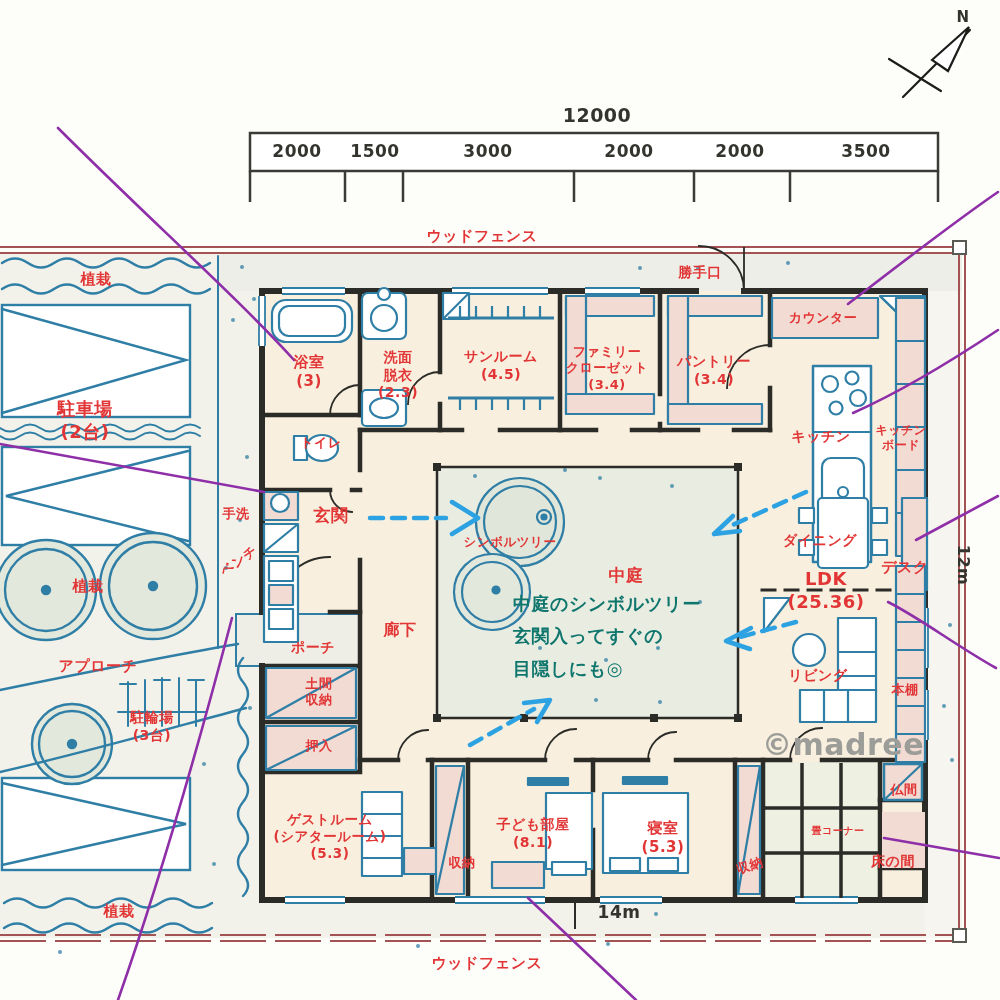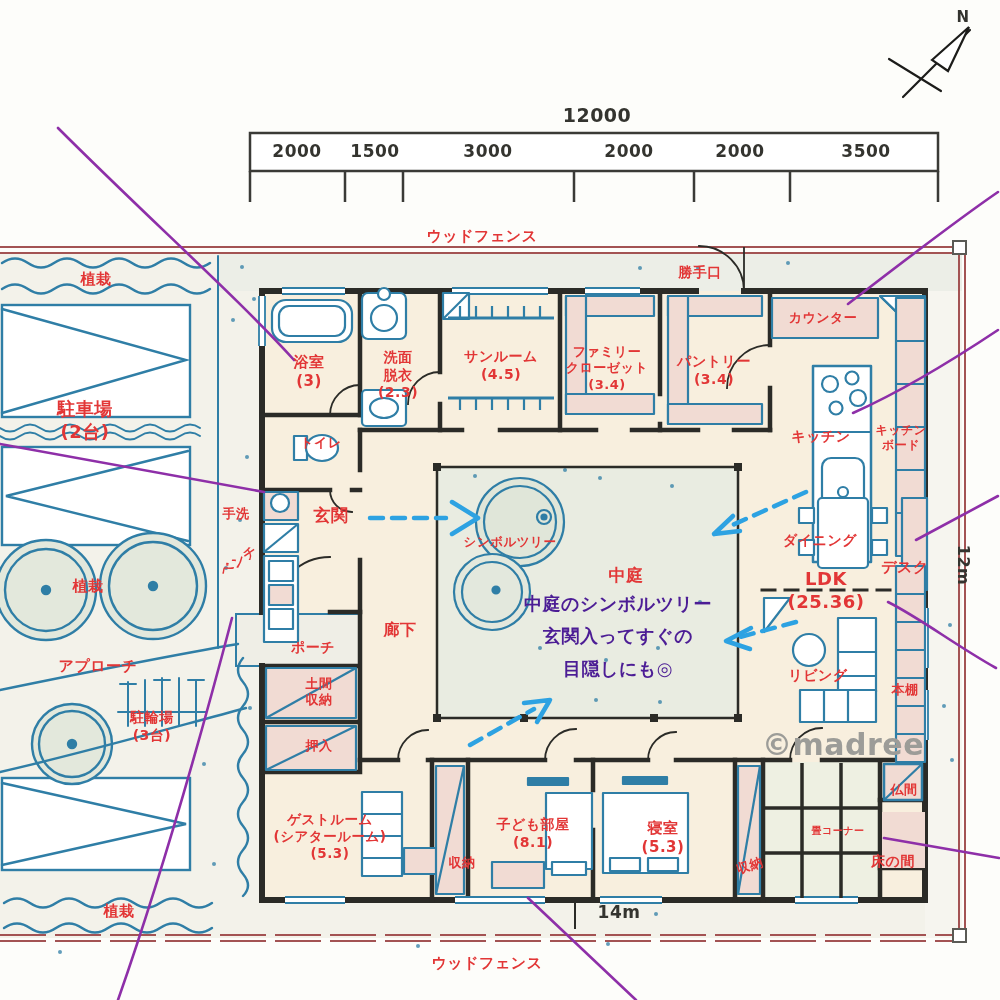--- a/index.html
+++ b/index.html
@@ -3,21 +3,21 @@
 <meta charset="utf-8">
 <style>
   html,body{margin:0;padding:0;background:#fff}
   #stage{position:relative;width:1000px;height:1000px;background:#fdfdfa;overflow:hidden;
          font-family:"DejaVu Sans",sans-serif}
   #plan{position:absolute;left:0;top:0;width:1000px;height:1000px}
   .lbl{position:absolute;transform:translate(-50%,-50%);font-weight:700;color:#e23636;
        text-align:center;white-space:pre-line;line-height:1.25;letter-spacing:.5px;
        font-size:14px;pointer-events:none}
   .blk{color:#34342f}
-  .purple{color:#4c1d95;text-align:center;transform:translate(0,0);line-height:1.8}
+  .purple{color:#0f766e;text-align:left;transform:translate(0,0);line-height:1.8}
   .grey{color:#9c9c98;font-weight:700}
   .rot90{transform:translate(-50%,-50%) rotate(90deg)}
   .rotb{transform:translate(-50%,-50%) rotate(-35deg)}
   .rots{transform:translate(-50%,-50%) rotate(-18deg)}
 </style>
 </head>
 <body>
 
 <div id="stage">
 

